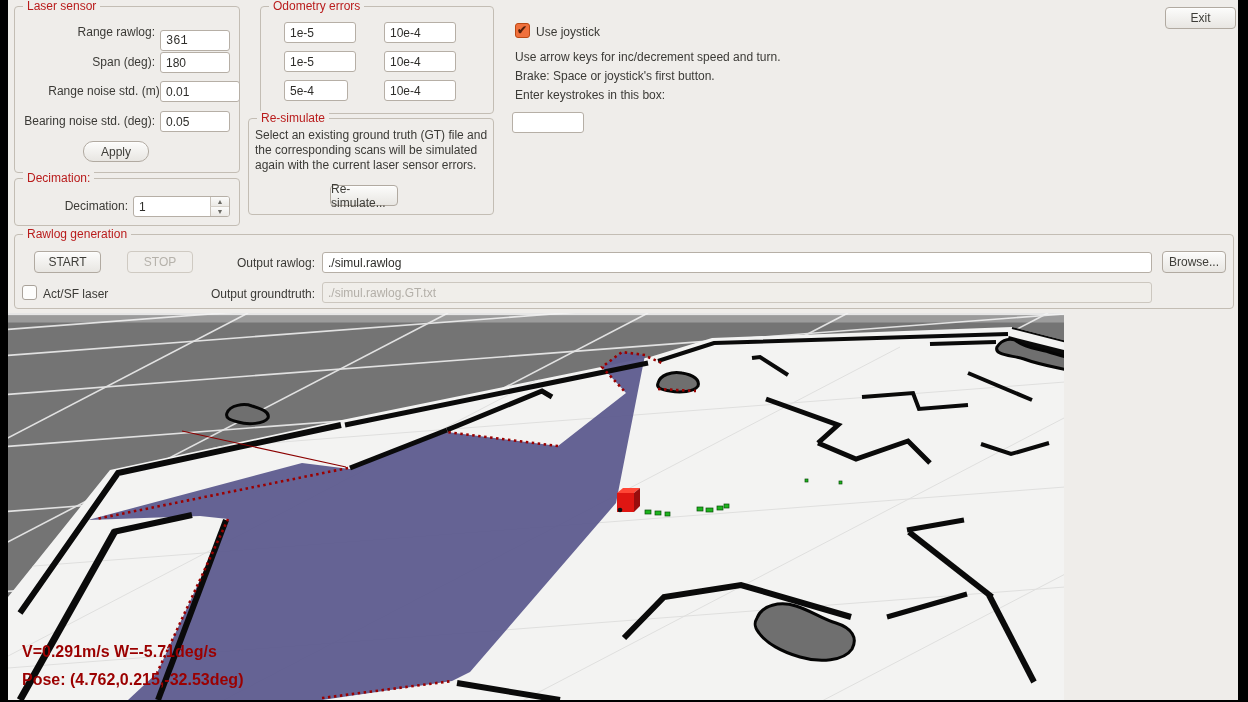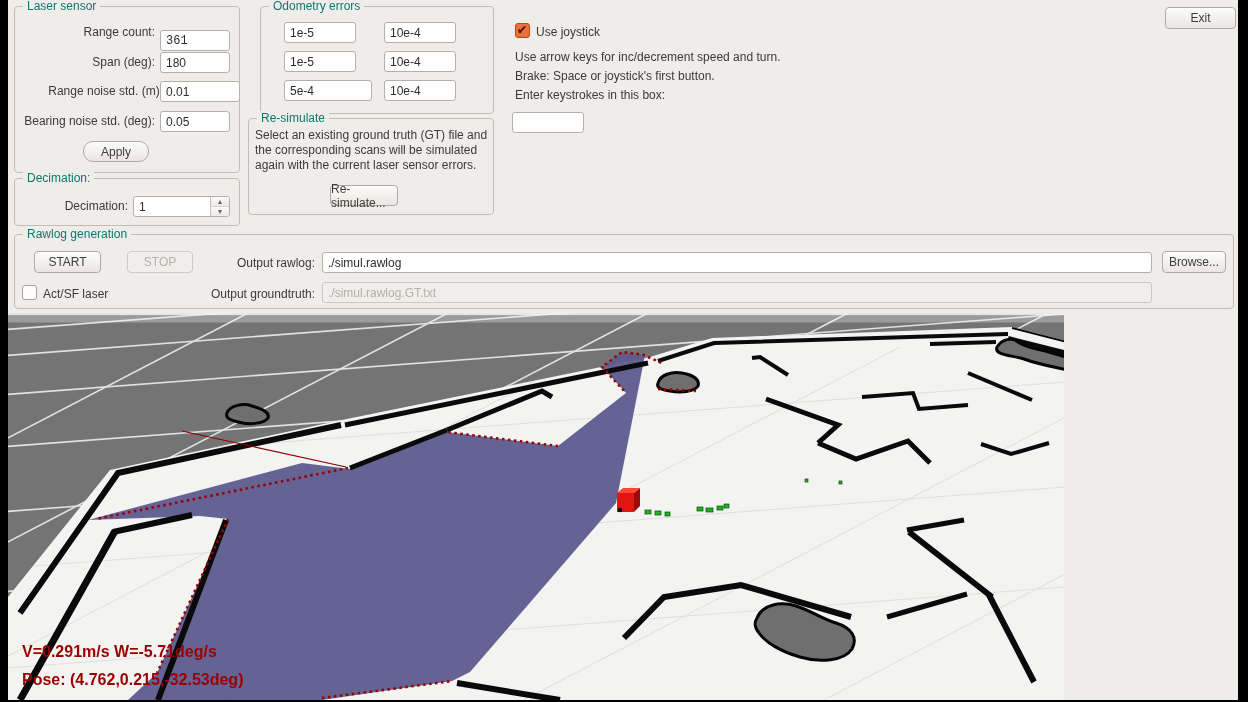--- a/index.html
+++ b/index.html
@@ -4,21 +4,21 @@
 <style>
   html,body{margin:0;padding:0;}
   body{
     width:1248px;height:702px;background:#000;position:relative;overflow:hidden;
     font-family:"Liberation Sans", sans-serif;color:#3b3a36;
     -webkit-font-smoothing:antialiased;
   }
   .window{position:absolute;left:8px;top:0;width:1230px;height:700px;background:#efedea;}
   .group{position:absolute;border:1px solid #c3bdb4;border-radius:4px;background:#efedea;}
   .group-title{position:absolute;top:-8px;left:8px;background:#efedea;padding:0 4px;
-    font-size:12px;color:#0f766e;white-space:nowrap;}
+    font-size:12px;color:#b91c1c;white-space:nowrap;}
   .lbl{position:absolute;font-size:12px;color:#3b3a36;white-space:nowrap;}
   .lbl.r{text-align:right;}
   .tfield{position:absolute;box-sizing:border-box;height:21px;background:#fff;
     border:1px solid #b6afa6;border-radius:3px;font-size:12px;color:#2e2d2a;
     padding:0 5px;font-family:"Liberation Sans",sans-serif;outline:none;}
   .tfield:disabled,.tfield.disabled{background:#f0eeea;color:#b3afa8;border-color:#ccc7bf;}
   .btn{position:absolute;box-sizing:border-box;border:1px solid #b1aaa1;border-radius:4px;
     background:linear-gradient(#fcfcfb,#e8e6e2);font-size:12px;color:#3e3d38;
     display:flex;align-items:center;justify-content:center;cursor:default;
     font-family:"Liberation Sans",sans-serif;box-shadow:0 1px 0 rgba(255,255,255,.6) inset;}
@@ -42,21 +42,21 @@
   .viewport{position:absolute;left:0;top:313px;width:1056px;height:387px;background:#747474;overflow:hidden;}
 </style>
 </head>
 <body>
 
 <div class="window">
 
   <div class="group" style="left:6px;top:6px;width:224px;height:165px;">
     <span class="group-title">Laser sensor</span>
   </div>
-  <div class="lbl r" style="left:8px;top:25px;width:139px;">Range count:</div>
+  <div class="lbl r" style="left:8px;top:25px;width:139px;">Range rawlog:</div>
   <input class="tfield" style="left: 152px; top: 30px; width: 70px; font-family: Liberation Mono, monospace;" value="361">
   <div class="lbl r" style="left:8px;top:55px;width:139px;">Span (deg):</div>
   <input class="tfield" style="left: 152px; top: 52px; width: 70px;" value="180">
   <div class="lbl r" style="left:16px;top:84px;width:139px;">Range noise std. (m):</div>
   <input class="tfield" style="left: 152px; top: 81px; width: 80px;" value="0.01">
   <div class="lbl r" style="left:4px;top:114px;width:143px;">Bearing noise std. (deg):</div>
   <input class="tfield" style="left: 152px; top: 111px; width: 70px;" value="0.05">
   <div class="btn" style="left:75px;top:141px;width:66px;height:21px;border-radius:10px;">Apply</div>
 
   <div class="group" style="left:6px;top:178px;width:224px;height:46px;">
@@ -69,21 +69,21 @@
     <div class="spin-btn spin-down"></div>
   </div>
 
   <div class="group" style="left:252px;top:6px;width:232px;height:106px;">
     <span class="group-title">Odometry errors</span>
   </div>
   <input class="tfield" style="left: 276px; top: 22px; width: 72px;" value="1e-5">
   <input class="tfield" style="left: 376px; top: 22px; width: 72px;" value="10e-4">
   <input class="tfield" style="left: 276px; top: 51px; width: 72px;" value="1e-5">
   <input class="tfield" style="left: 376px; top: 51px; width: 72px;" value="10e-4">
-  <input class="tfield" style="left: 276px; top: 80px; width: 88px;" value="5e-4">
+  <input class="tfield" style="left: 276px; top: 80px; width: 64px;" value="5e-4">
   <input class="tfield" style="left: 376px; top: 80px; width: 72px;" value="10e-4">
 
   <div class="group" style="left:240px;top:118px;width:244px;height:95px;">
     <span class="group-title">Re-simulate</span>
   </div>
   <div class="note" style="left:247px;top:128px;width:233px;">Select an existing ground truth (GT) file and the corresponding scans will be simulated again with the current laser sensor errors.</div>
   <div class="btn" style="left:322px;top:185px;width:68px;height:21px;">Re-simulate...</div>
 
   <div class="chk checked" style="left:507px;top:23px;"></div>
   <div class="lbl" style="left:528px;top:25px;">Use joystick</div>

